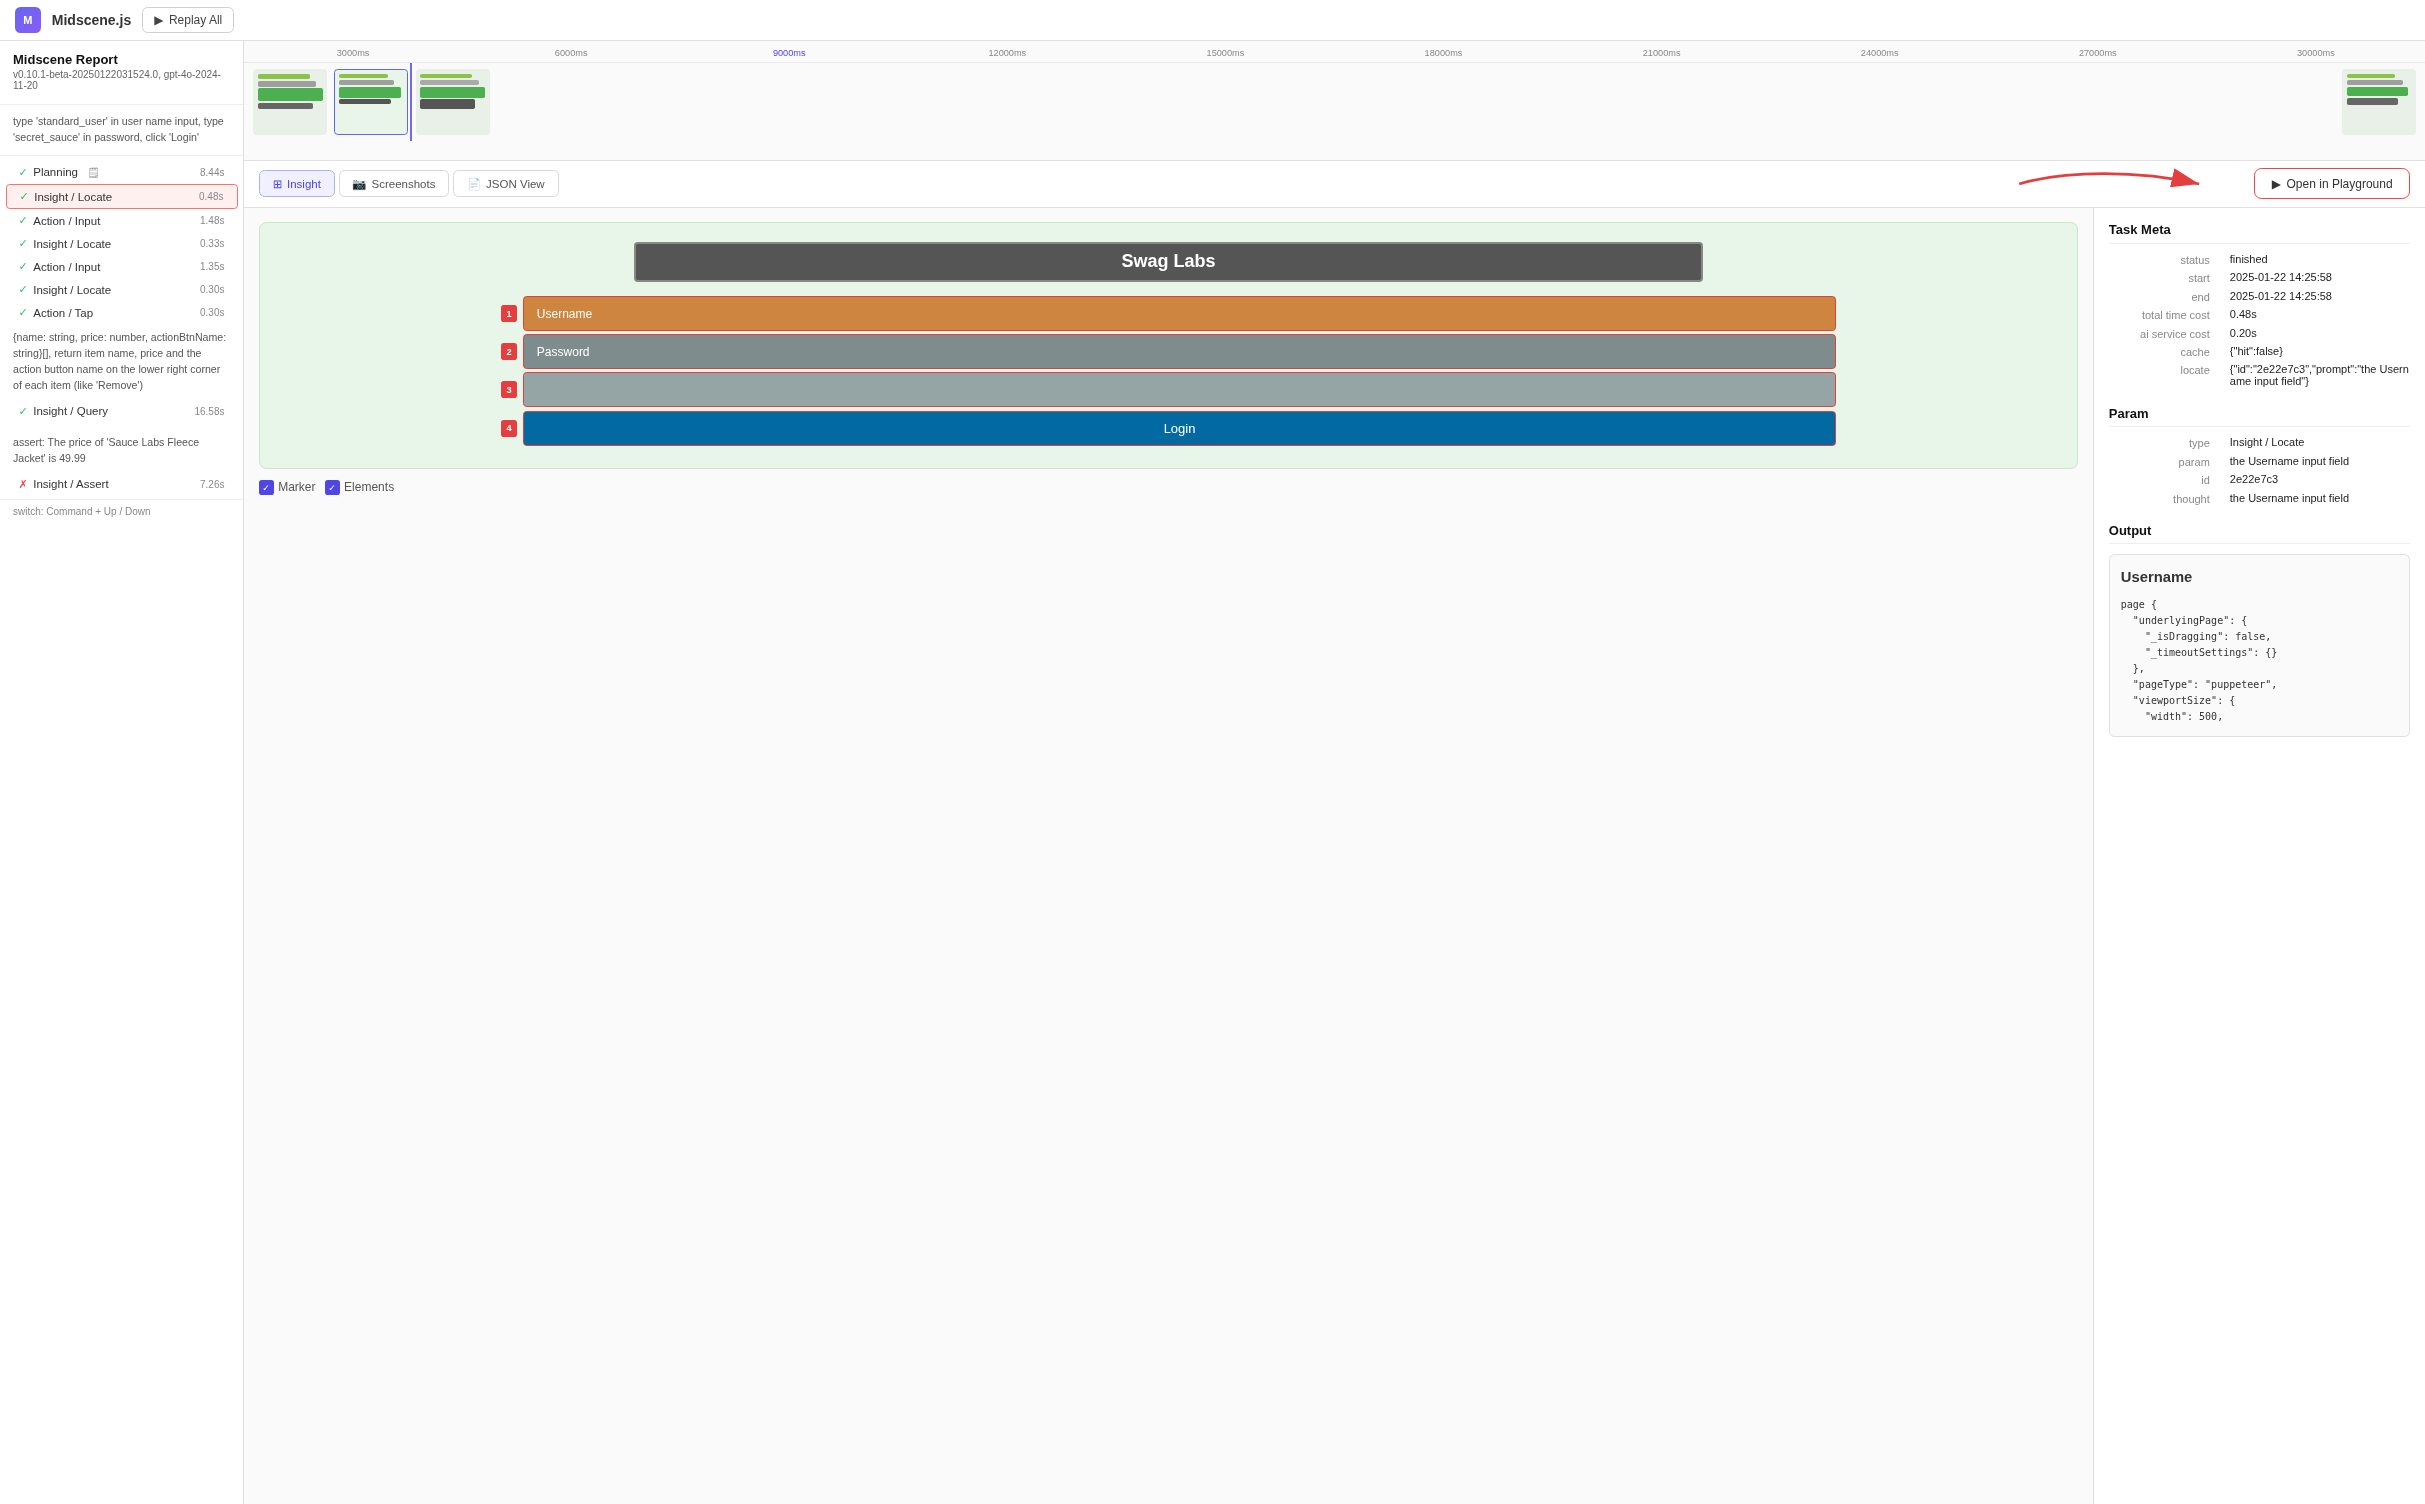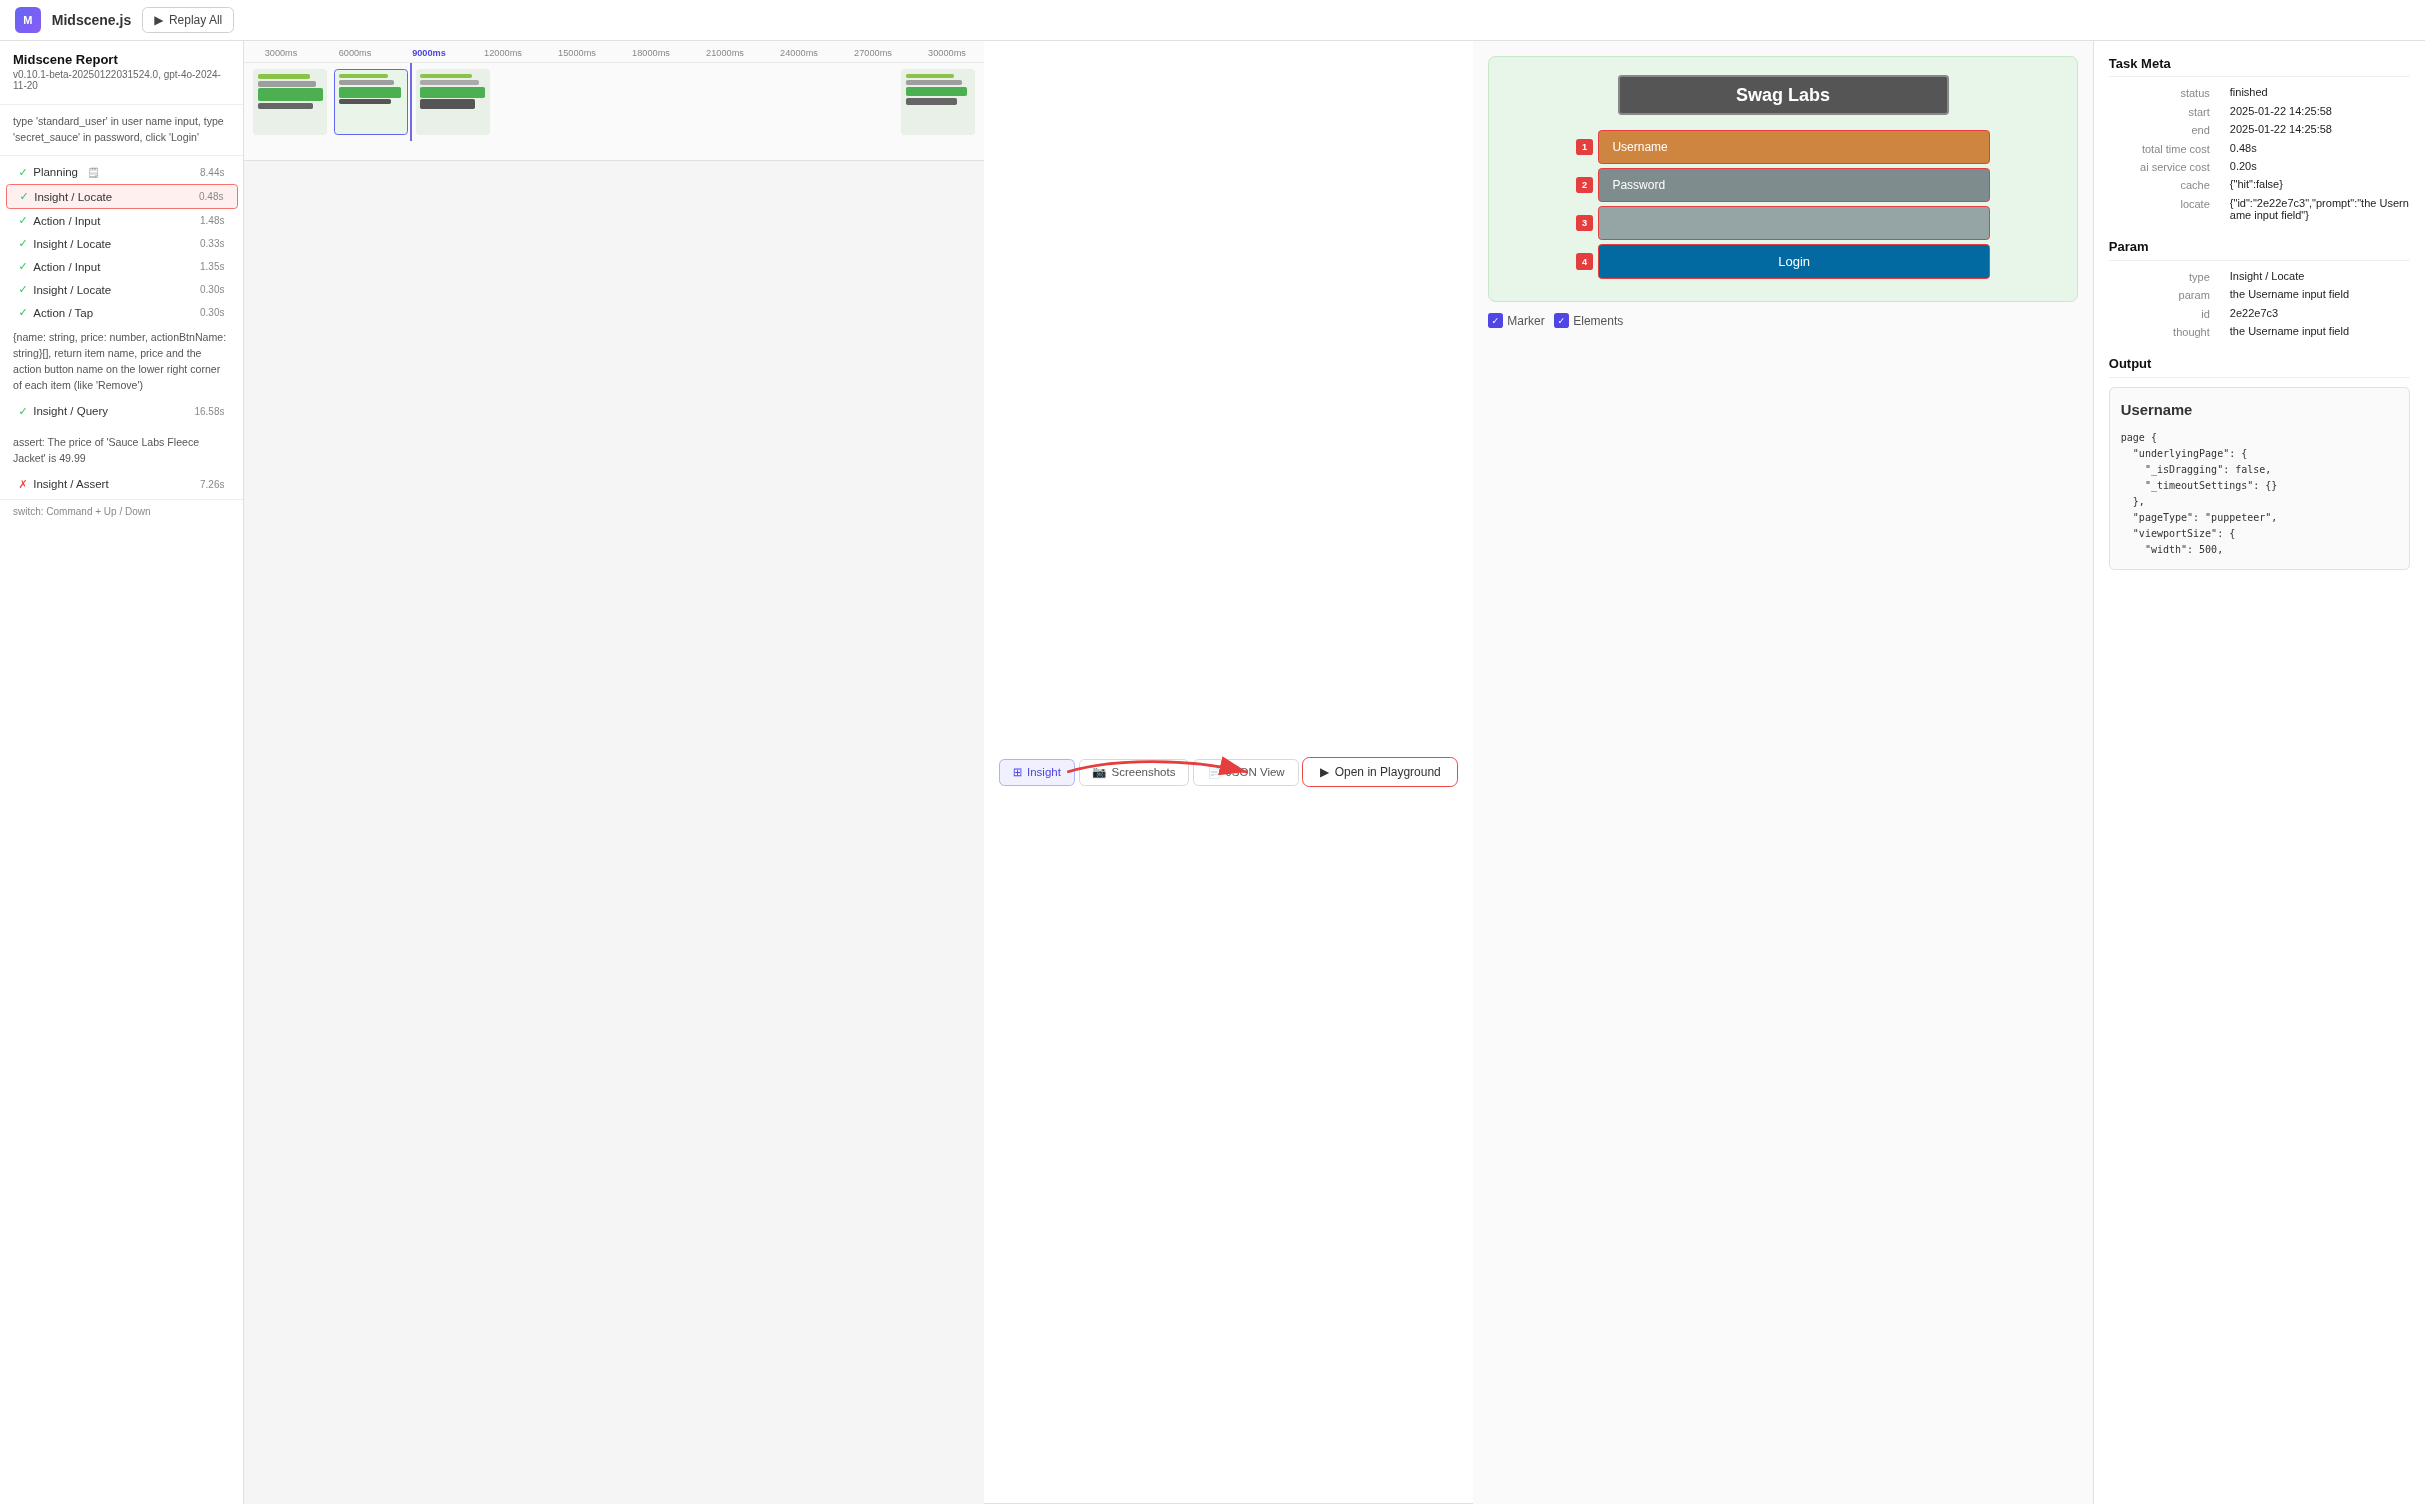--- a/index.html
+++ b/index.html
@@ -27,21 +27,21 @@
     .sidebar-item-left { display: flex; align-items: center; gap: 5.5px; }
     .sidebar-check { color: #22c55e; font-size: 11px; }
     .sidebar-cross { color: #ef4444; font-size: 11px; }
     .sidebar-label { font-size: 11.5px; color: #333; }
     .sidebar-time { font-size: 10px; color: #888; }
     .sidebar-section-query { padding: 5.5px 13px; font-size: 10.6px; color: #555; line-height: 1.5; }
     .sidebar-assert { padding: 5.5px 13px; font-size: 10.6px; color: #555; line-height: 1.5; margin-top: 7px; }
     .sidebar-hint { padding: 5.5px 13px; font-size: 10px; color: #888; border-top: 0.9px solid #eee; margin-top: 3.7px; }
 
     
-    .content-area { flex: 1; display: flex; flex-direction: row; overflow: hidden; }
+    .content-area { flex: 1; display: flex; flex-direction: column; overflow: hidden; }
 
     
     .timeline { height: 120px; background: #fafafa; border-bottom: 0.9px solid #e0e0e0; overflow-x: auto; flex-shrink: 0; position: relative; }
     .timeline-ruler { display: flex; padding: 7.4px 0 3.7px; border-bottom: 0.9px solid #e8e8e8; background: #fafafa; }
     .timeline-tick { flex: 1; text-align: center; font-size: 9.2px; color: #888; min-width: 74px; }
     .timeline-thumbs { display: flex; padding: 7.4px 0; align-items: center; height: 78px; position: relative; overflow-x: auto; }
     .timeline-thumb { width: 74px; height: 66px; flex-shrink: 0; margin: 0 1.8px; border-radius: 3.7px; overflow: hidden; background: #e8e8e8; border: 1.8px solid transparent; position: relative; }
     .timeline-thumb.active { border-color: #6366f1; }
 
     
@@ -187,21 +187,21 @@
 
       <div class="sidebar-hint">switch: Command + Up / Down</div>
     </div>
 
     <div class="content-area">
 
       <div class="timeline">
         <div class="timeline-ruler">
           <div class="timeline-tick">3000ms</div>
           <div class="timeline-tick">6000ms</div>
-          <div class="timeline-tick" style="color:#4f46e5;font-weight:bold;">9000ms</div>
+          <div class="timeline-tick" style="color:#4f46e5;font-weight:normal;">9000ms</div>
           <div class="timeline-tick">12000ms</div>
           <div class="timeline-tick">15000ms</div>
           <div class="timeline-tick">18000ms</div>
           <div class="timeline-tick">21000ms</div>
           <div class="timeline-tick">24000ms</div>
           <div class="timeline-tick">27000ms</div>
           <div class="timeline-tick">30000ms</div>
         </div>
         <div class="timeline-thumbs" style="gap:3.7px;padding:5.5px 7.4px;position:relative;">
 

